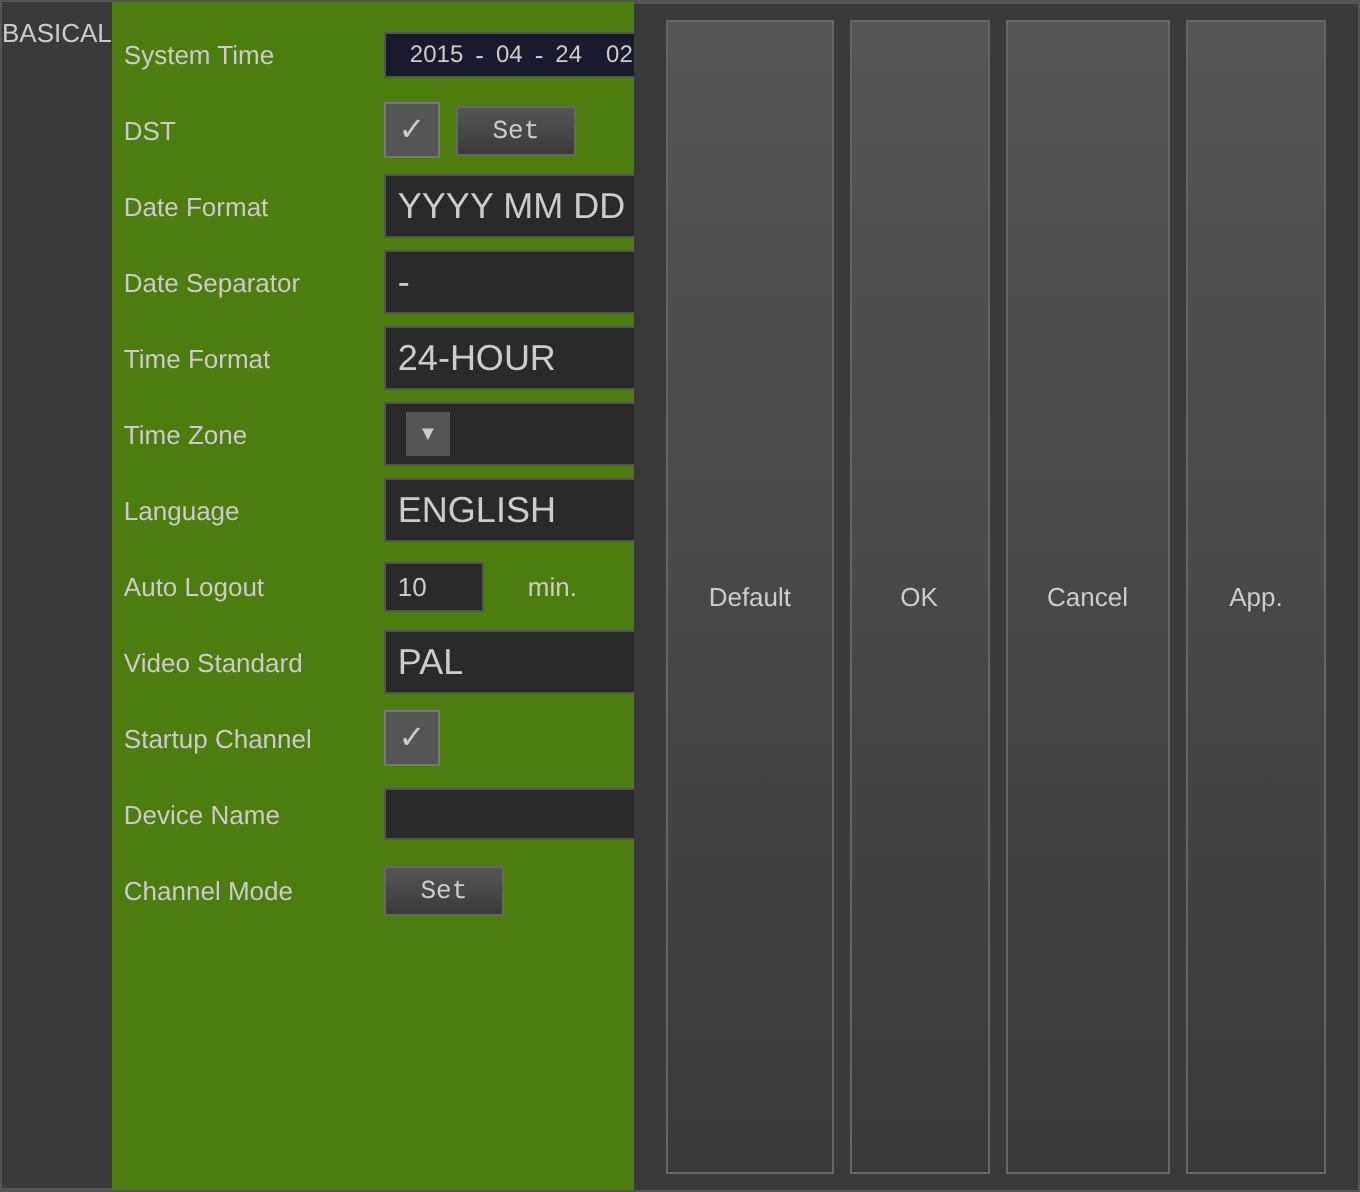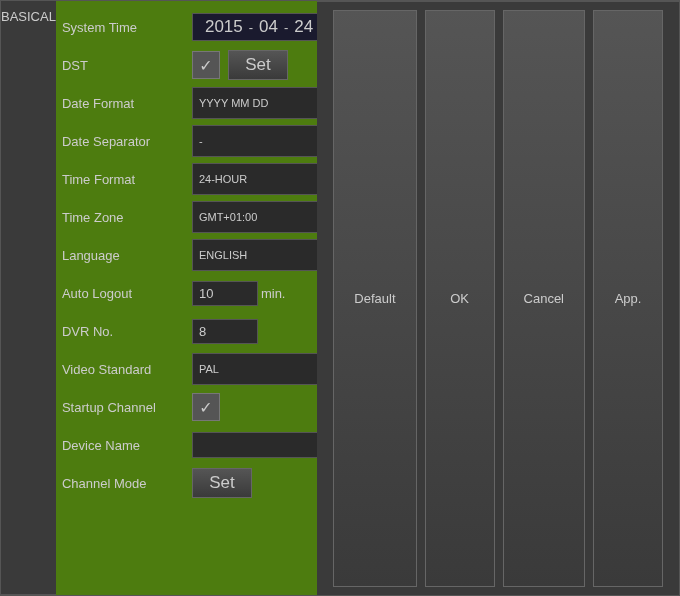--- a/index.html
+++ b/index.html
@@ -65,29 +65,30 @@
     .checkbox-check {
       color: #cccccc;
       font-size: 16px;
     }
     .btn {
       background: linear-gradient(to bottom, #555, #3a3a3a);
       border: 1px solid #666;
       color: #cccccc;
       padding: 4px 16px;
       cursor: pointer;
-      font-size: 17px;
+      font-size: 13px;
       min-width: 60px;
+      font-family: Liberation Mono, monospace;
     }
     
     .dropdown {
       background: #2a2a2a;
       border: 1px solid #555;
       color: #cccccc;
-      font-size: 11px;
+      font-size: 18px;
       padding: 4px 6px;
       display: flex;
       align-items: center;
       min-width: 200px;
       cursor: pointer;
       position: relative;
     }
     .dropdown-text {
       flex: 1;
     }
@@ -106,24 +107,24 @@
       font-size: 10px;
       color: #ccc;
     }
     
     .small-input {
       background: #2a2a2a;
       border: 1px solid #555;
       color: #cccccc;
       font-size: 13px;
       padding: 4px 6px;
-      width: 66px;
+      width: 50px;
     }
     .unit-label {
-      margin-left: 3px;
+      margin-left: 22px;
       color: #cccccc;
     }
     
     .text-input {
       background: #2a2a2a;
       border: 1px solid #555;
       color: #cccccc;
       font-size: 13px;
       padding: 4px 6px;
       min-width: 200px;
@@ -150,21 +151,21 @@
     }
     .time-row-fields {
       display: flex;
       align-items: center;
       background: #1a1a2e;
       border: 1px solid #555;
       padding: 3px 8px;
     }
     .time-val {
       color: #cccccc;
-      font-size: 17px;
+      font-size: 12px;
       padding: 0 4px;
     }
     .time-colon {
       color: #cccccc;
       padding: 0 2px;
     }
   </style>
 </head>
 <body>
 
@@ -230,21 +231,20 @@
           <span class="dropdown-text">24-HOUR</span>
           <div class="dropdown-arrow"></div>
         </div>
       </div>
     </div>
 
     <div class="form-row">
       <div class="label">Time Zone</div>
       <div class="field-area">
         <div class="dropdown">
-          <span class="dropdown-text">GMT+01:00</span>
           <div class="dropdown-arrow"></div>
         </div>
       </div>
     </div>
 
     <div class="form-row">
       <div class="label">Language</div>
       <div class="field-area">
         <div class="dropdown">
           <span class="dropdown-text">ENGLISH</span>
@@ -254,26 +254,20 @@
     </div>
 
     <div class="form-row">
       <div class="label">Auto Logout</div>
       <div class="field-area">
         <input class="small-input" type="text" value="10" style="">
         <span class="unit-label">min.</span>
       </div>
     </div>
 
-    <div class="form-row">
-      <div class="label">DVR No.</div>
-      <div class="field-area">
-        <input class="small-input" type="text" value="8" style="">
-      </div>
-    </div>
 
     <div class="form-row">
       <div class="label">Video Standard</div>
       <div class="field-area">
         <div class="dropdown">
           <span class="dropdown-text">PAL</span>
           <div class="dropdown-arrow"></div>
         </div>
       </div>
     </div>

